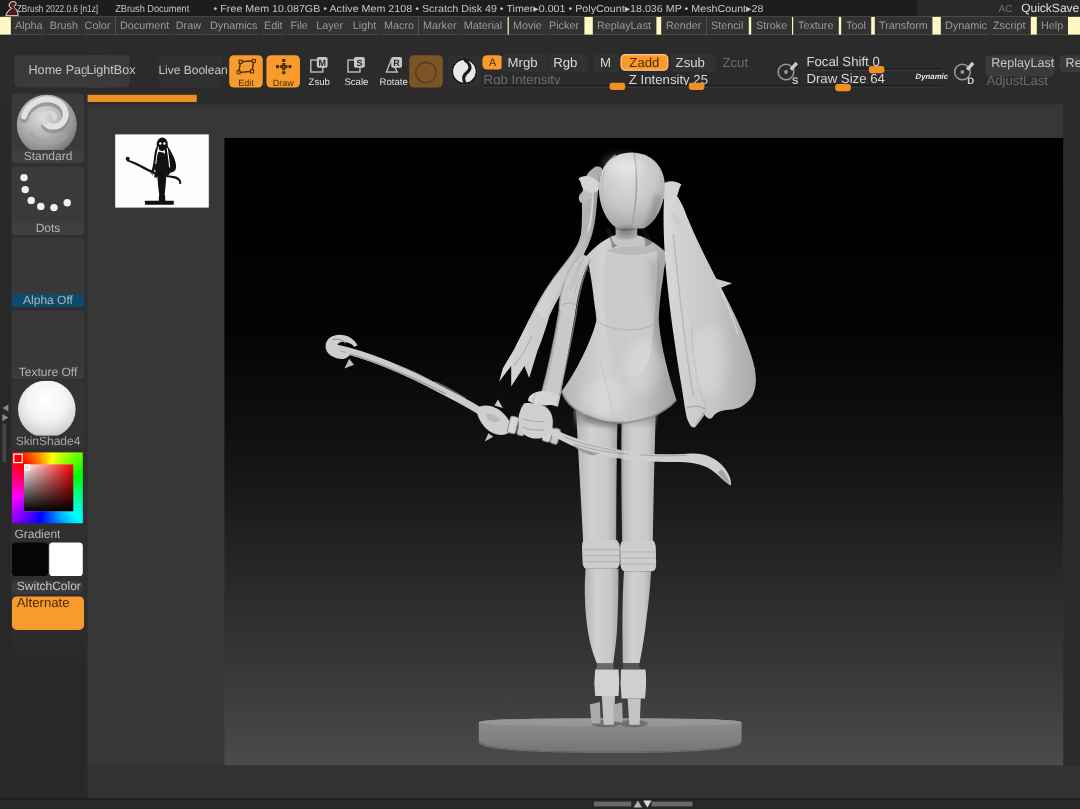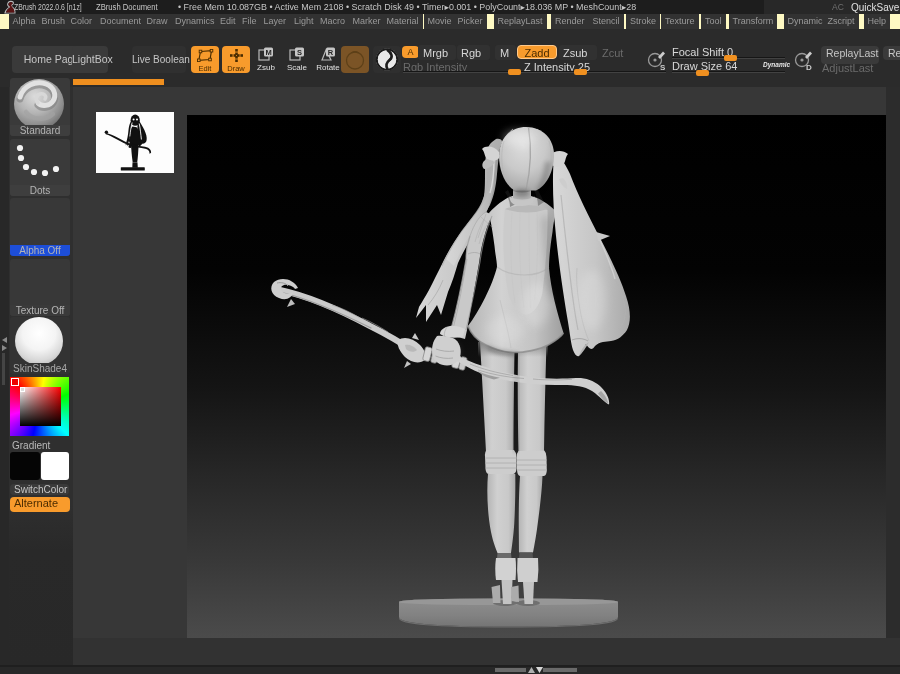--- a/index.html
+++ b/index.html
@@ -413,21 +413,21 @@
           <circle cx="11" cy="19" r="3.1"></circle>
           <circle cx="16" cy="28" r="3.1"></circle>
           <circle cx="24" cy="33" r="3.1"></circle>
           <circle cx="35" cy="34" r="3.1"></circle>
           <circle cx="46" cy="30" r="3.1"></circle>
         </g>
       </svg>
     <div class="tlabel">Dots</div>
   </div>
   <div class="tile" style="top:198px;height:58px;background:#383838">
-    <div class="tlabel" style="background:#1d4ed8">Alpha Off</div>
+    <div class="tlabel" style="background:#0c4a6e">Alpha Off</div>
   </div>
   <div class="tile" style="top:259px;height:57px;background:#383838">
     <div class="tlabel" style="background:#3a3a3a">Texture Off</div>
   </div>
   <div class="tile" style="top:317px;height:57px;background:#333">
     <svg width="58" height="48" viewBox="0 0 58 48">
       <defs>
         <radialGradient id="sksg" cx="50%" cy="34%" r="72%">
           <stop offset="0%" stop-color="#ffffff"></stop>
             <stop offset="48%" stop-color="#f4f4f4"></stop>
@@ -442,21 +442,21 @@
 
   <div class="abs" id="picker" style="left:10px;top:377px;width:59px;height:59px;background:conic-gradient(from 315deg,#f00 0%,#ff0 15%,#0f0 31%,#0ff 50%,#00f 66%,#f0f 83%,#f00 100%)">
     <div class="abs" style="left:10px;top:10px;width:41px;height:39px;background:linear-gradient(to bottom,rgba(0,0,0,0),#000),linear-gradient(to right,#fff,#f00)"></div>
     <div class="abs" style="left:1px;top:1px;width:8px;height:8px;border:1.5px solid #fff;background:#e00"></div>
     <div class="abs" style="left:10px;top:10px;width:5px;height:5px;border:1.5px solid #fff;background:#ddd"></div>
   </div>
   <div class="abs" style="left:12px;top:440px;color:#b9b9b9;font-size:10px">Gradient</div>
   <div class="abs" style="left:10px;top:452px;width:30px;height:28px;background:#050505;border-radius:3px"></div>
   <div class="abs" style="left:41px;top:452px;width:28px;height:28px;background:#fff;border-radius:3px"></div>
   <div class="btn" style="left:10px;top:484px;width:59px;height:11px;line-height:11px;font-size:10px;text-align:left;padding-left:4px">SwitchColor</div>
-  <div class="obtn" style="left:10px;top:497px;width:60px;height:15px;font-size:11px;line-height:13px;text-align:left;padding-left:4px">Alternate</div>
+  <div class="obtn" style="left:10px;top:497px;width:60px;height:28px;font-size:11px;line-height:13px;text-align:left;padding-left:4px">Alternate</div>
 
   <svg class="abs" style="left:1px;top:336px" width="7" height="16" viewBox="0 0 7 16">
       <path d="M1 4 L6 1 L6 7 Z" fill="#8a8a8a"></path>
       <path d="M6 12 L1 9 L1 15 Z" fill="#8a8a8a"></path>
     </svg>
   <div class="abs" style="left:2px;top:353px;width:3px;height:32px;background:#454545"></div>
 
   <div class="botbar"></div>
   <div class="abs" style="left:0px;top:665px;width:900px;height:2px;background:#1f1f1f"></div>
   <div class="abs" style="left:495px;top:668px;width:31px;height:4px;background:#6a6a6a"></div>

